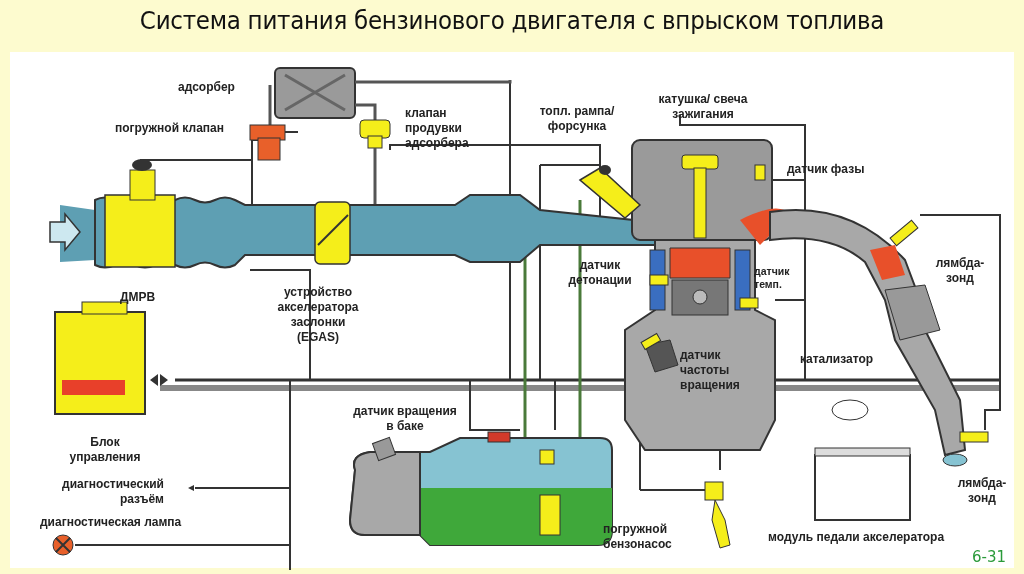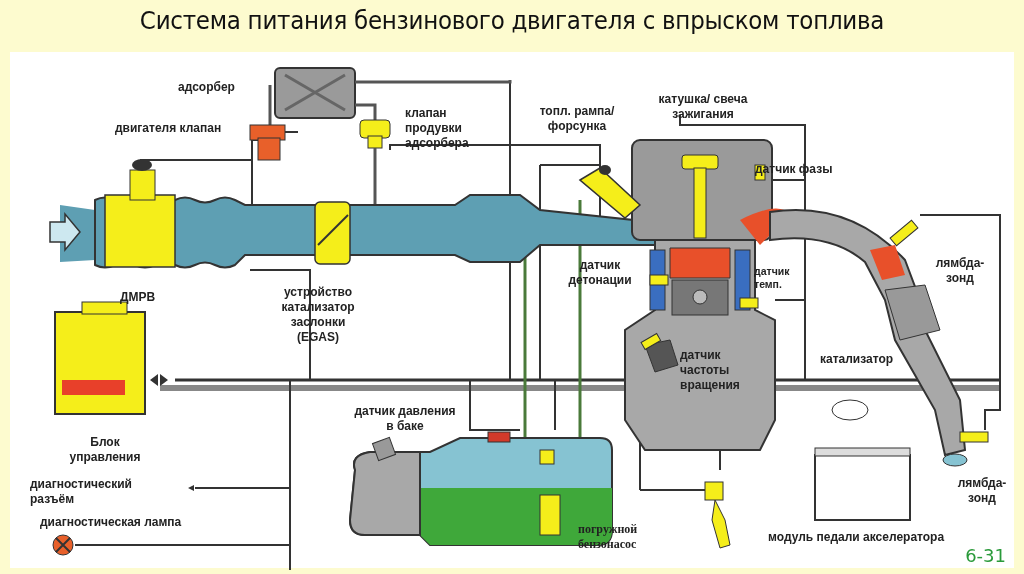--- a/index.html
+++ b/index.html
@@ -2,22 +2,22 @@
 <html><head>
 <meta charset="utf-8">
 <style>
   html, body { margin:0; padding:0; }
   body { width:1024px; height:574px; background:#fdfbcf; position:relative; overflow:hidden; font-family:"Liberation Sans", sans-serif; }
   .title { position:absolute; left:0; top:6px; width:1024px; text-align:center; font-family:"DejaVu Sans", sans-serif; font-size:25px; color:#111; letter-spacing:-0.3px; transform:scaleX(0.92); }
   .panel { position:absolute; left:10px; top:52px; width:1004px; height:516px; background:#ffffff; }
   svg.dia { position:absolute; left:0; top:0; }
   .lbl { position:absolute; font-family:"Liberation Sans", sans-serif; font-weight:bold; font-size:12px; color:#222; line-height:15px; white-space:pre-line; }
   .c { text-align:center; }
-  .r { }
-  .slide-num { position:absolute; right:18px; bottom:8px; font-family:"DejaVu Sans", sans-serif; font-size:18px; color:#2a9a3a; }
+  .r { text-align:right; }
+  .slide-num { position:absolute; right:18px; bottom:8px; font-family:"DejaVu Sans", sans-serif; font-size:15px; color:#2a9a3a; }
 </style>
 </head>
 <body>
 
 <div class="title">Система питания бензинового двигателя с впрыском топлива</div>
 <div class="panel"></div>
 
 <svg class="dia" width="1024" height="574" viewBox="0 0 1024 574">
 
   <g fill="none" stroke="#333" stroke-width="2">
@@ -160,50 +160,50 @@
     <path d="M420 488 H612 V530 Q612 545 598 545 H430 L420 535 Z" fill="#3fa83a"></path>
     <path d="M355 470 Q350 455 370 452 L420 452 V535 H365 Q350 535 350 520 Z" fill="#a8a8a8" stroke="#333" stroke-width="2"></path>
     <rect x="375" y="440" width="18" height="18" fill="#999" stroke="#333" transform="rotate(-20 384 449)"></rect>
     <rect x="540" y="495" width="20" height="40" fill="#f5ee1a" stroke="#333"></rect>
     <rect x="540" y="450" width="14" height="14" fill="#f5ee1a" stroke="#333"></rect>
     <rect x="488" y="432" width="22" height="10" fill="#d23a2a" stroke="#333"></rect>
   </g>
 </svg>
 
 <div class="lbl" style="left:178px;top:80px;">адсорбер</div>
-<div class="lbl" style="left:115px;top:121px;">двигателя клапан</div>
+<div class="lbl" style="left:115px;top:121px;">погружной клапан</div>
 <div class="lbl" style="left:405px;top:106px;">клапан
 продувки
 адсорбера</div>
 <div class="lbl c" style="left:532px;top:104px;width:90px;">топл. рампа/
 форсунка</div>
 <div class="lbl c" style="left:648px;top:92px;width:110px;text-align:center;">катушка/ свеча
 зажигания</div>
-<div class="lbl" style="left:755px;top:162px;">датчик фазы</div>
+<div class="lbl" style="left:787px;top:162px;">датчик фазы</div>
 <div class="lbl" style="left:120px;top:270px;margin-top:20px;">ДМРВ</div>
 <div class="lbl c" style="left:268px;top:285px;width:100px;">устройство
-катализатор
+акселератора
 заслонки
 (EGAS)</div>
 <div class="lbl c" style="left:560px;top:258px;width:80px;">датчик
 детонации</div>
 <div class="lbl" style="left:754px;top:265px;font-size:10.5px;line-height:13px;">датчик
 темп.</div>
 <div class="lbl c" style="left:930px;top:256px;width:60px;">лямбда-
 зонд</div>
 <div class="lbl" style="left:680px;top:348px;">датчик
 частоты
 вращения</div>
-<div class="lbl" style="left:820px;top:352px;">катализатор</div>
+<div class="lbl" style="left:800px;top:352px;">катализатор</div>
 <div class="lbl c" style="left:60px;top:435px;width:90px;text-align:center;">Блок
 управления</div>
 <div class="lbl r" style="left:30px;top:477px;width:134px;">диагностический
 разъём</div>
 <div class="lbl" style="left:12px;top:515px;margin-left:28px;">диагностическая лампа</div>
-<div class="lbl c" style="left:345px;top:404px;width:120px;">датчик давления
+<div class="lbl c" style="left:345px;top:404px;width:120px;">датчик вращения
 в баке</div>
-<div class="lbl" style="left:578px;top:522px;font-family:Liberation Serif, serif;">погружной
+<div class="lbl" style="left:603px;top:522px;">погружной
 бензонасос</div>
 <div class="lbl" style="left:768px;top:530px;">модуль педали акселератора</div>
 <div class="lbl c" style="left:952px;top:476px;width:60px;">лямбда-
 зонд</div>
 
 <div class="slide-num">6-31</div>
 
 </body></html>

